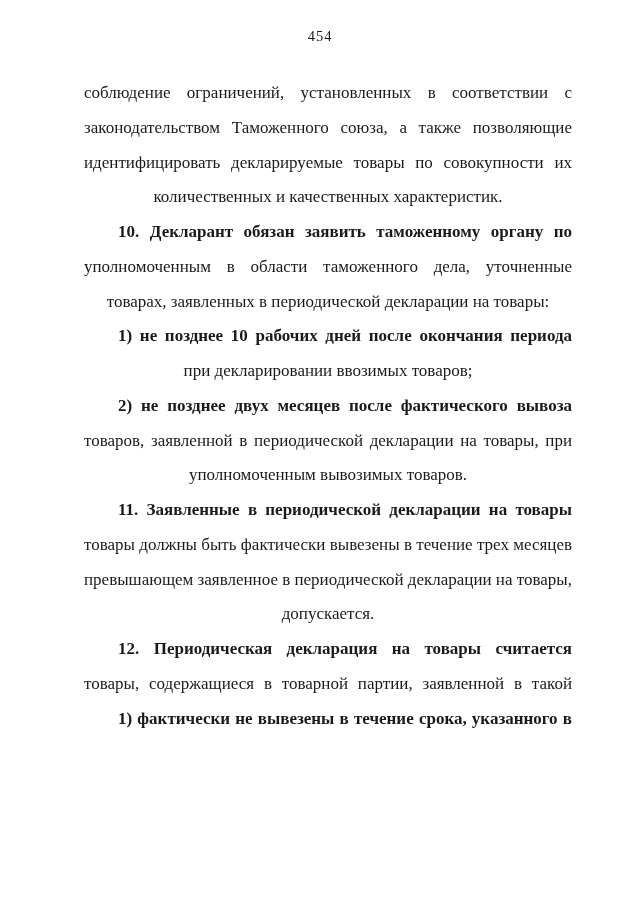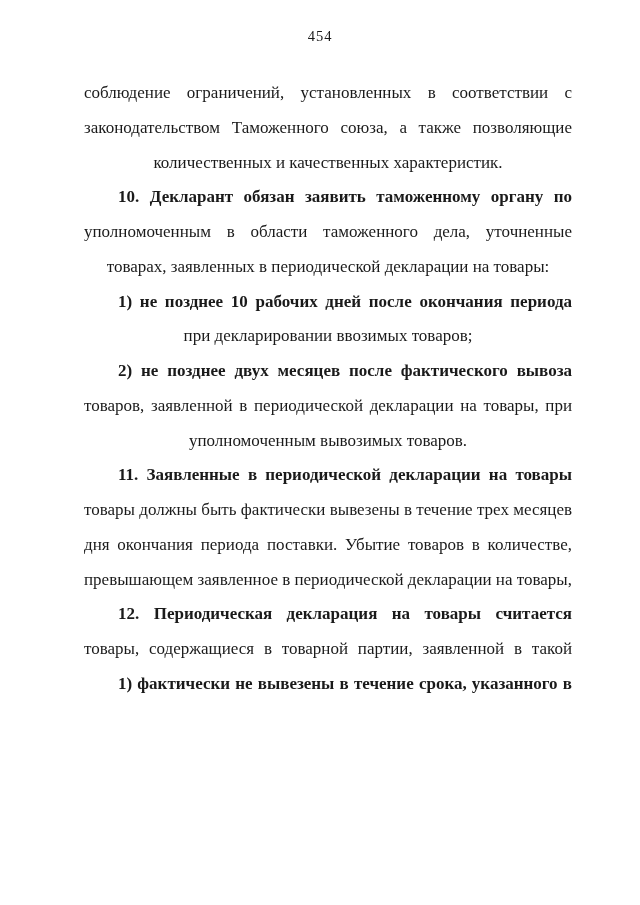--- a/index.html
+++ b/index.html
@@ -51,41 +51,42 @@
 </style>
 </head>
 <body>
 
 <div class="page">
   <div class="page-number">454</div>
   <div class="page-body">
       <div class="paragraph">
         <div class="line just">соблюдение ограничений, установленных в соответствии с таможенным</div>
         <div class="line just">законодательством Таможенного союза, а также позволяющие</div>
+        <div class="line just">идентифицировать декларируемые товары по совокупности их</div>
         <div class="line">количественных и качественных характеристик.</div>
       </div>
       <div class="paragraph">
         <div class="line just indent">10. Декларант обязан заявить таможенному органу по форме,</div>
         <div class="line just">уполномоченным в области таможенного дела, уточненные сведения о</div>
         <div class="line">товарах, заявленных в периодической декларации на товары:</div>
       </div>
       <div class="paragraph">
         <div class="line just indent">1) не позднее 10 рабочих дней после окончания периода поставки</div>
         <div class="line">при декларировании ввозимых товаров;</div>
       </div>
       <div class="paragraph">
         <div class="line just indent">2) не позднее двух месяцев после фактического вывоза всей партии</div>
         <div class="line just">товаров, заявленной в периодической декларации на товары, при</div>
         <div class="line">уполномоченным вывозимых товаров.</div>
       </div>
       <div class="paragraph">
         <div class="line just indent">11. Заявленные в периодической декларации на товары вывозимые</div>
         <div class="line just">товары должны быть фактически вывезены в течение трех месяцев после</div>
-        <div class="line just">дня окончания периода поставки. Убытие товаров в количестве,</div>
         <div class="line just">превышающем заявленное в периодической декларации на товары, не</div>
+        <div class="line">допускается.</div>
       </div>
       <div class="paragraph">
         <div class="line just indent">12. Периодическая декларация на товары считается неподанной, если</div>
         <div class="line just">товары, содержащиеся в товарной партии, заявленной в такой  декларации:</div>
       </div>
       <div class="paragraph">
         <div class="line just indent">1) фактически не вывезены в течение срока, указанного в части 8</div>
       </div>
     </div>
 </div>

